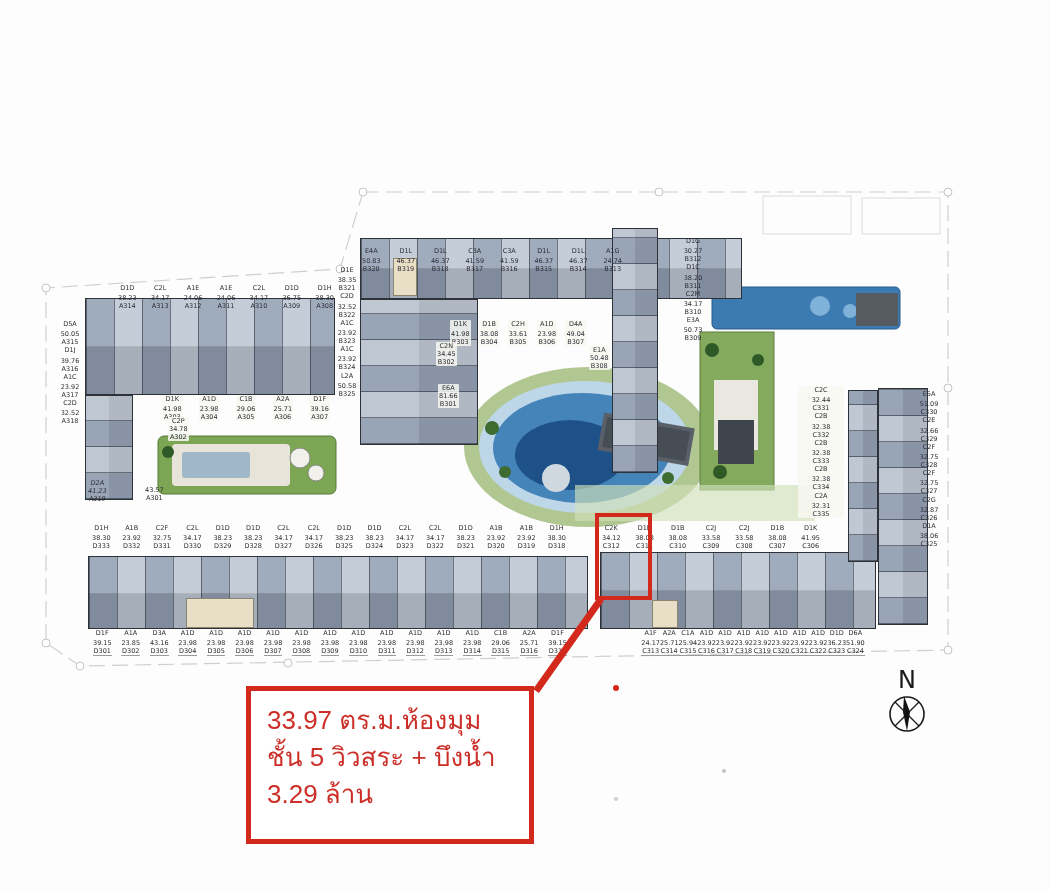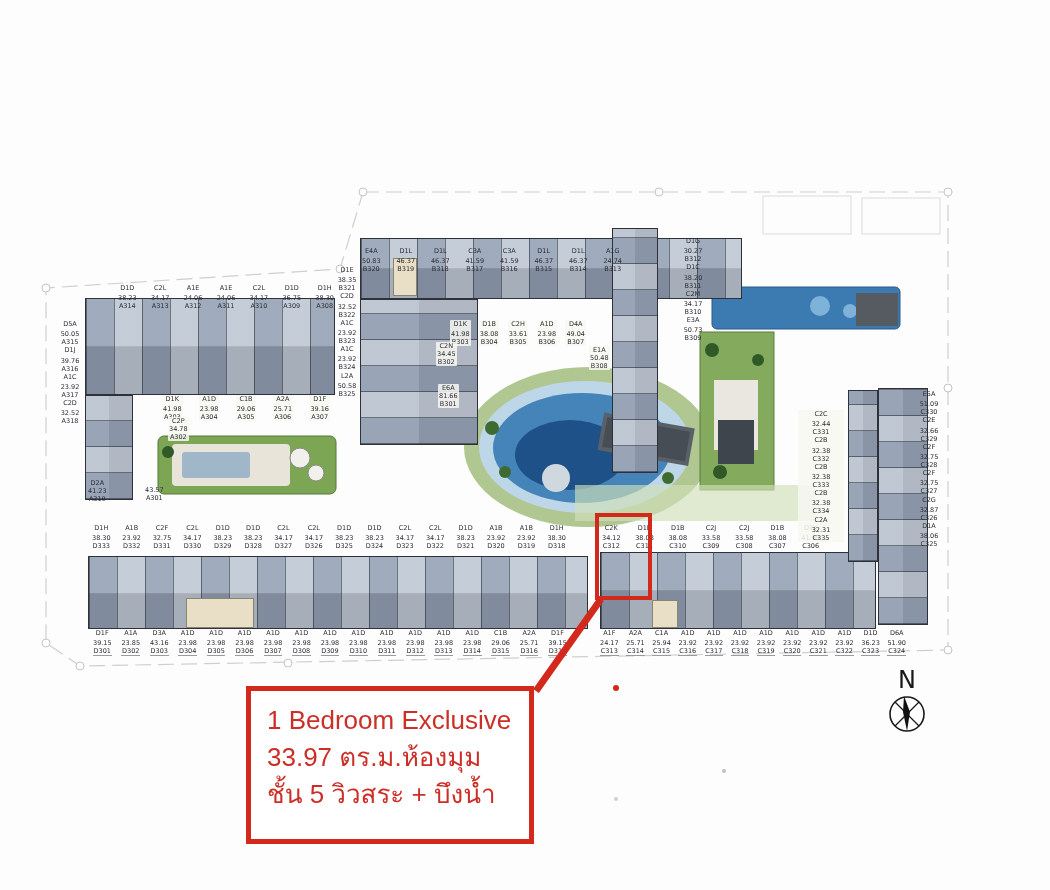--- a/index.html
+++ b/index.html
@@ -207,21 +207,21 @@
         <span class="t">D1F</span>
         <span class="a">39.16</span>
         <span class="u">A307</span>
       </div>
     </div>
   <div class="ul pos badge" style="left:168px;top:417px;text-align:center;">
     <span>C2P</span>
       <span>34.78</span>
       <span>A302</span>
   </div>
-  <div class="ul pos" style="left:88px;top:479px;">
+  <div class="ul pos" style="left:88px;top:479px;font-style:italic;">
     <span>D2A</span>
       <span>41.23</span>
       <span>A319</span>
   </div>
   <div class="ul pos" style="left:145px;top:486px;">
     <span></span>
       <span>43.57</span>
       <span>A301</span>
   </div>
 
@@ -566,21 +566,21 @@
         <span class="t">D1B</span>
         <span class="a">38.08</span>
         <span class="u">C307</span>
       </div>
       <div class="ul">
         <span class="t">D1K</span>
         <span class="a">41.95</span>
         <span class="u">C306</span>
       </div>
     </div>
-  <div class="lrow uline" style="left:600px;top:629px;width:306px;">
+  <div class="lrow uline" style="left:600px;top:629px;width:306px;justify-content:center;">
 
   <div class="ul">
         <span class="t">A1F</span>
         <span class="a">24.17</span>
         <span class="u">C313</span>
       </div>
       <div class="ul">
         <span class="t">A2A</span>
         <span class="a">25.71</span>
         <span class="u">C314</span>
@@ -662,21 +662,21 @@
         <span class="t">C2G</span>
         <span class="a">32.87</span>
         <span class="u">C326</span>
       </div>
       <div class="ul">
         <span class="t">D1A</span>
         <span class="a">38.06</span>
         <span class="u">C325</span>
       </div>
     </div>
-  <div class="lcol badge" style="left:798px;top:386px;width:46px;height:138px;margin-top:24px;">
+  <div class="lcol badge" style="left:798px;top:386px;width:46px;height:138px;">
 
   <div class="ul">
         <span class="t">C2C</span>
         <span class="a">32.44</span>
         <span class="u">C331</span>
       </div>
       <div class="ul">
         <span class="t">C2B</span>
         <span class="a">32.38</span>
         <span class="u">C332</span>
@@ -707,18 +707,18 @@
 
   <svg width="90" height="90" style="left:862px;top:662px;z-index:4;">
     <text x="45" y="26" text-anchor="middle" font-size="24" fill="#1a1a1a" font-family="DejaVu Sans, sans-serif">N</text>
     <circle cx="45" cy="52" r="17" fill="none" stroke="#1a1a1a" stroke-width="1.6"></circle>
     <line x1="33" y1="40" x2="57" y2="64" stroke="#1a1a1a" stroke-width="1.3"></line>
     <line x1="57" y1="40" x2="33" y2="64" stroke="#1a1a1a" stroke-width="1.3"></line>
     <polygon points="42,34 48,50 45,69 41,50" fill="#111111"></polygon>
   </svg>
 
   <div class="callout">
-    <div class="ln">1 Bedroom Exclusive</div>
     <div class="ln">33.97 ตร.ม.ห้องมุม</div>
     <div class="ln">ชั้น 5 วิวสระ + บึงน้ำ</div>
+    <div class="ln">3.29 ล้าน</div>
   </div>
 
 </div>
 
 </body></html>

